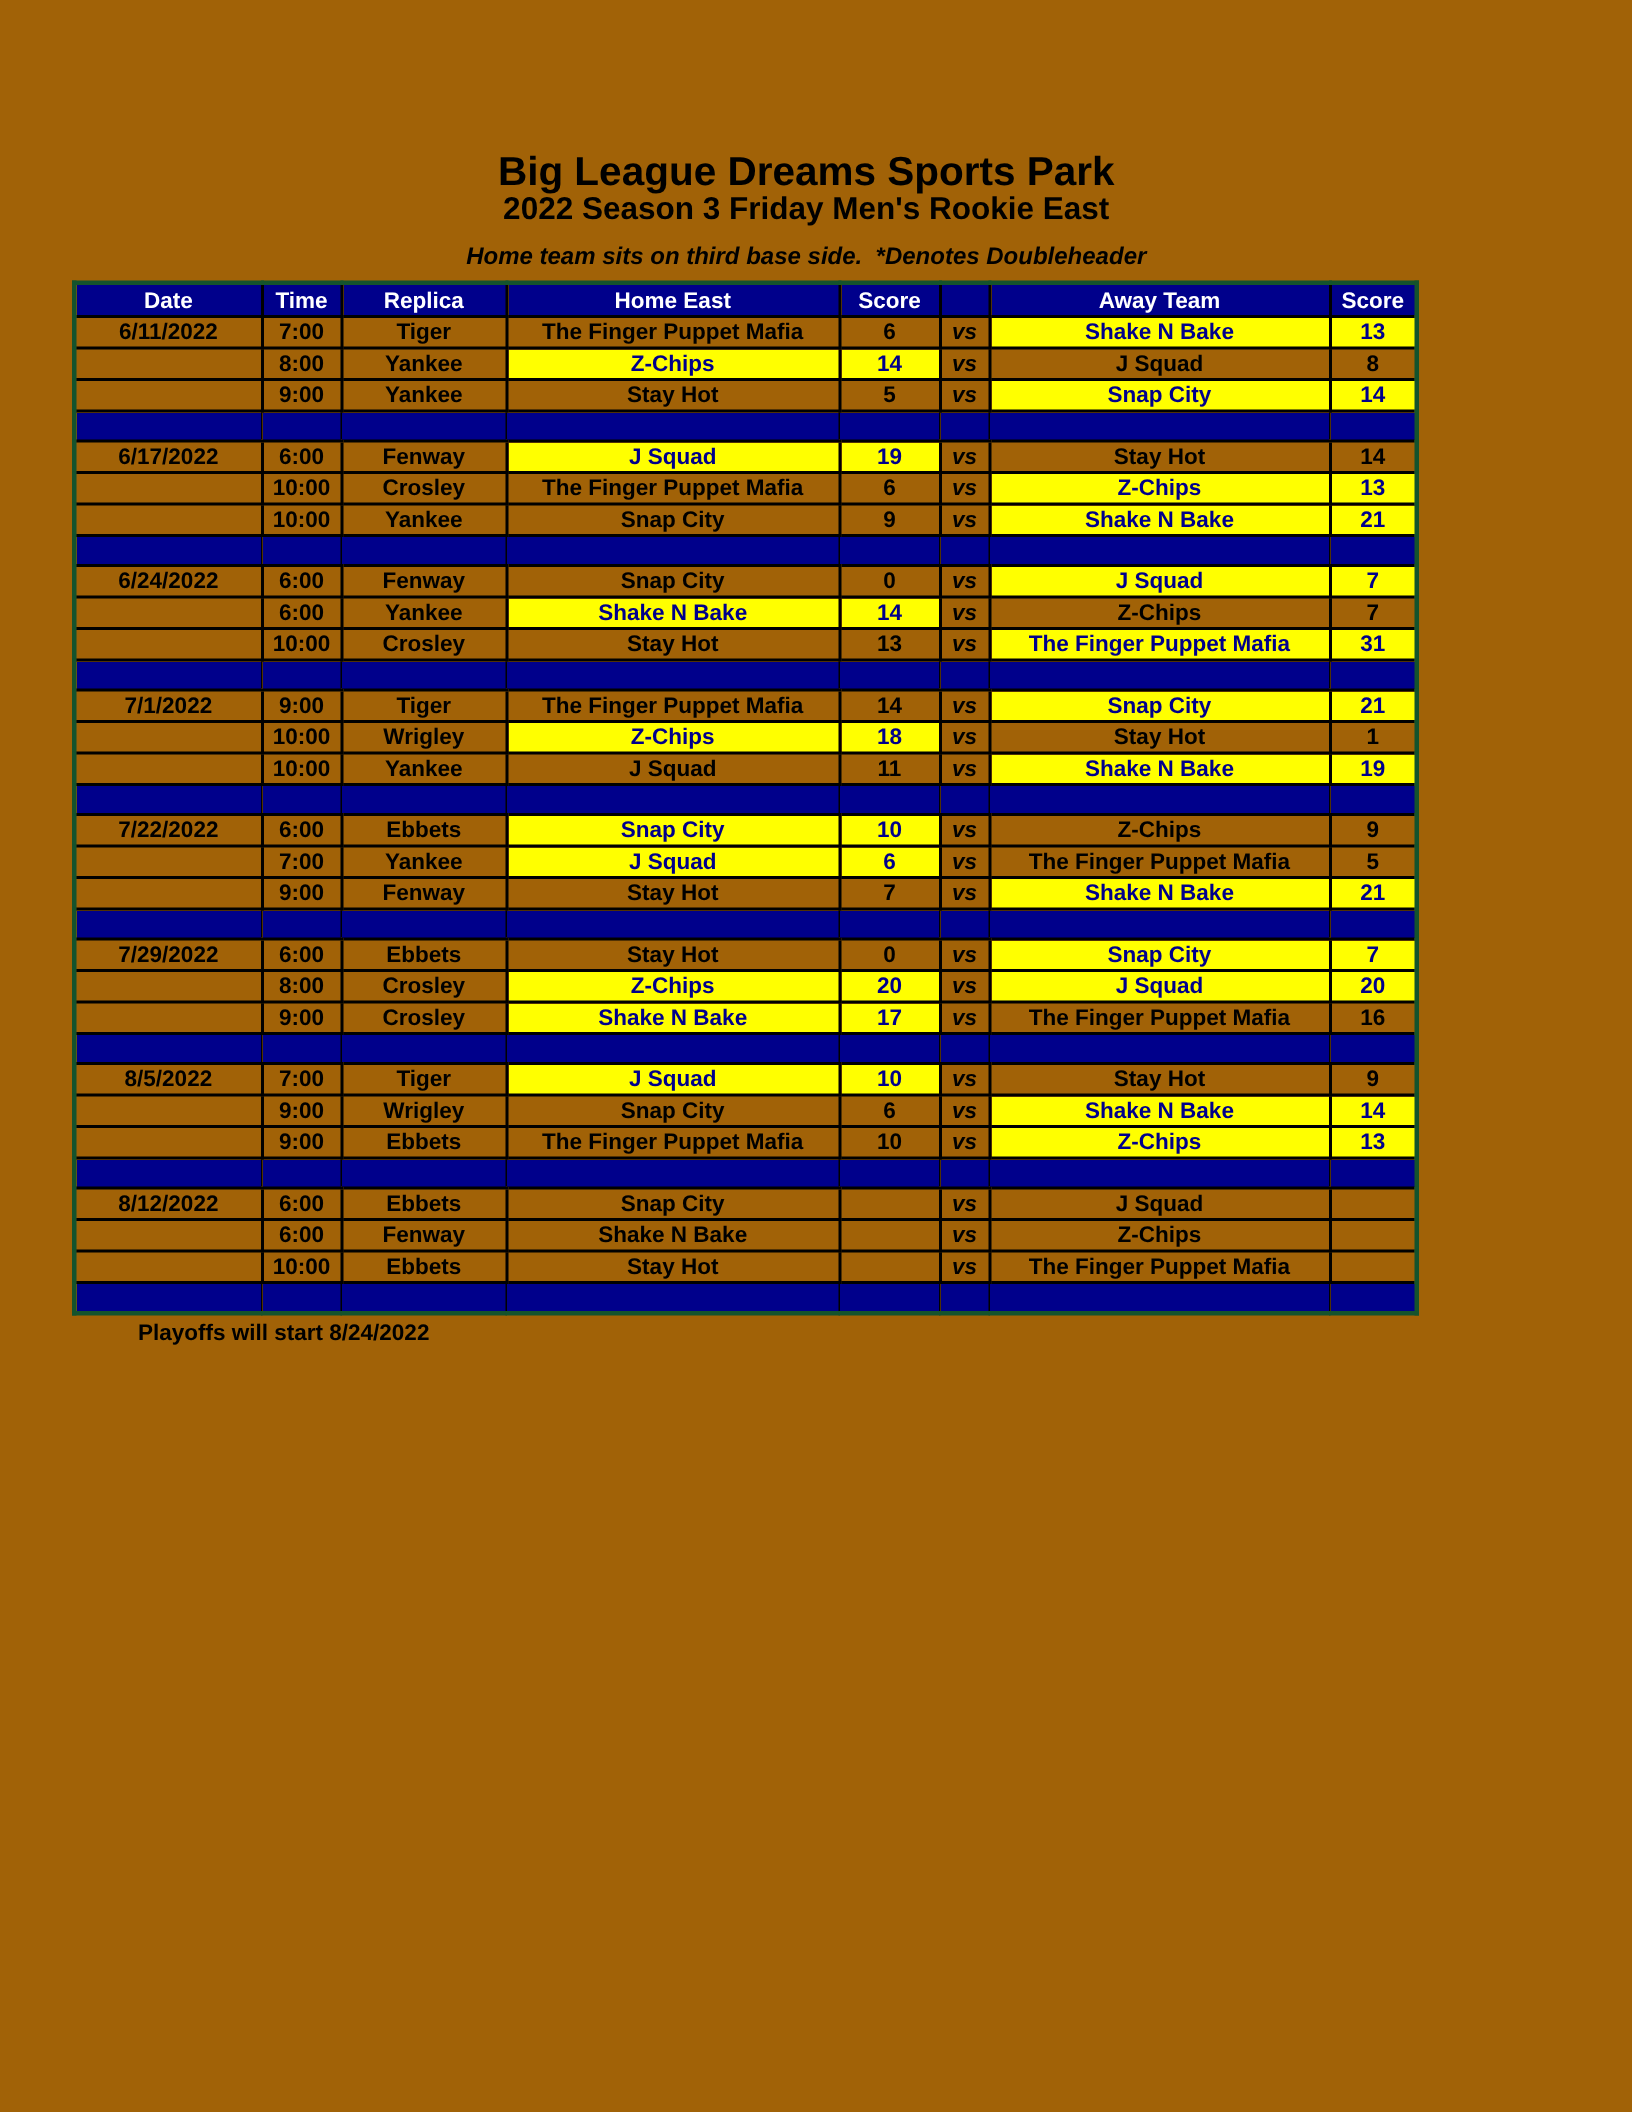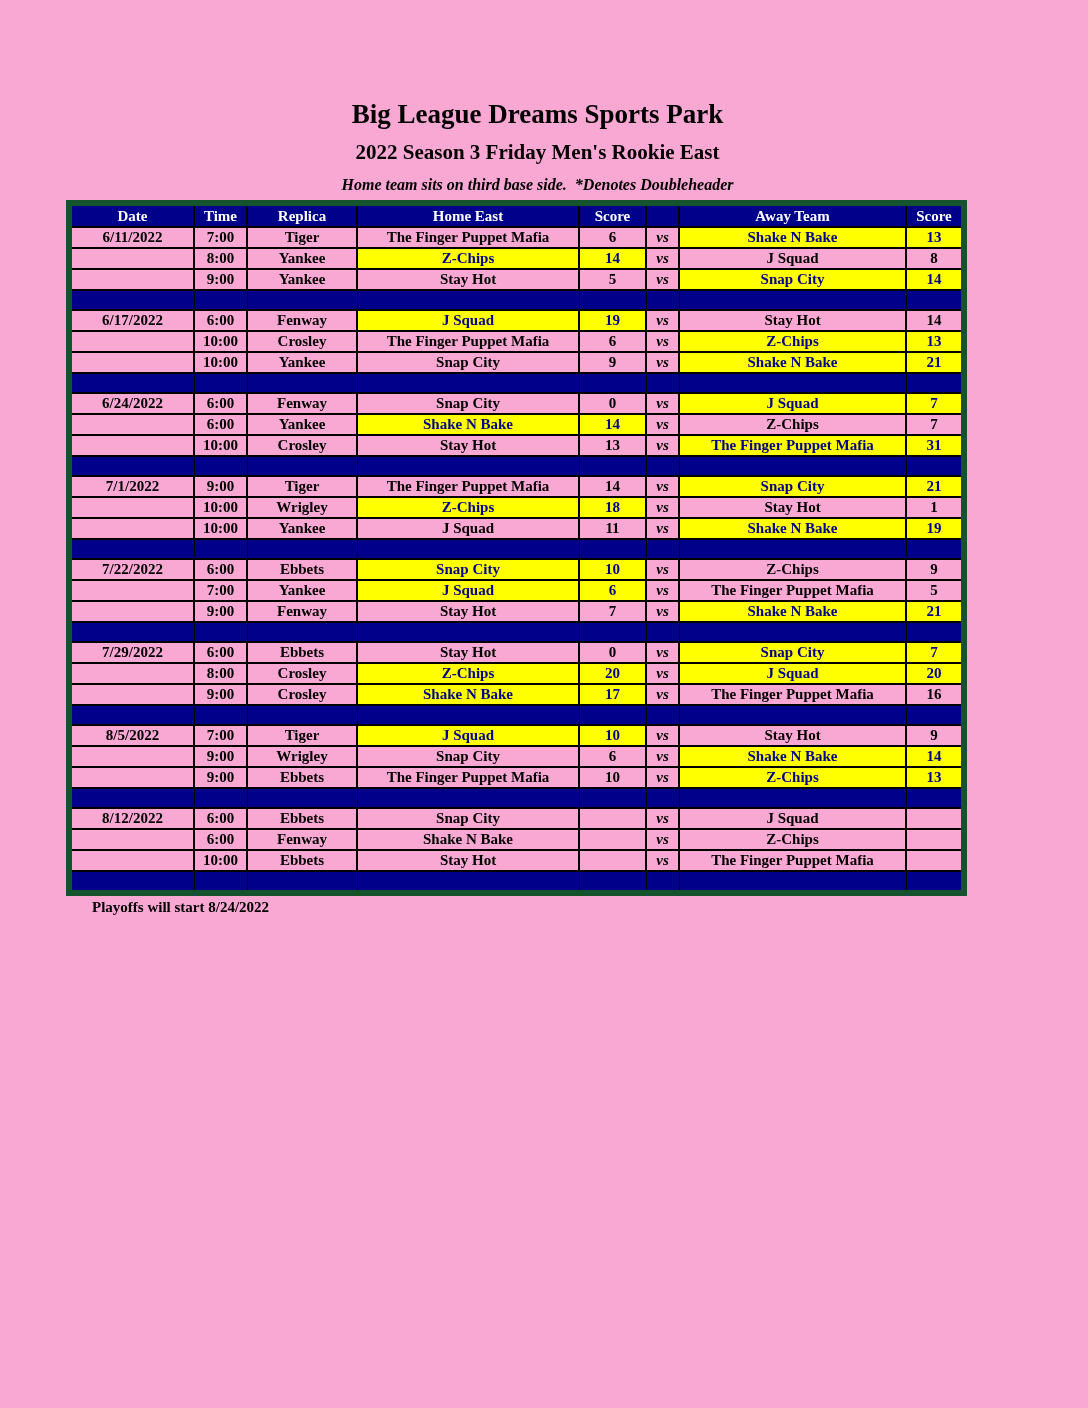--- a/index.html
+++ b/index.html
@@ -1,55 +1,55 @@
 <!DOCTYPE html>
 <html style="--navy: #00008B; --yellow: #FFFF00; --hl-text: #00008B; --header-text: #FFFFFF;"><head>
 <meta charset="utf-8">
 <style>
   html, body { margin: 0; padding: 0; background: #ffffff; }
   .page {
     position: relative;
     width: 1088px;
     height: 1408px;
-    background: #f9a8d4;
-    font-family: Liberation Serif, serif;
+    background: #a16207;
+    font-family: Liberation Sans, sans-serif;
     color: #000000;
     overflow: hidden;
   }
   .heading {
     width: 895px;
     margin-left: 90px;
     padding-top: 100px;
     text-align: center;
   }
   .title {
     font-size: 27px;
     font-weight: bold;
     line-height: 1.05;
     margin: 0;
   }
   .subtitle {
     font-size: 21px;
     font-weight: bold;
-    margin-top: 12px;
+    margin-top: 0;
   }
   .note {
     font-size: 16px;
     font-weight: bold;
     font-style: italic;
     margin-top: 11px;
     white-space: pre;
   }
   table.schedule {
     border-collapse: collapse;
     table-layout: fixed;
     width: 895px;
-    margin-left: 66px;
+    margin-left: 48px;
     margin-top: 6px;
-    border: 6px solid #14532d;
+    border: 3px solid #14532d;
   }
   table.schedule th, table.schedule td {
     border: 2px solid #000;
     padding: 0 2px;
     height: 19px;
     text-align: center;
     vertical-align: middle;
     font-size: 15px;
     font-weight: bold;
     line-height: 1;

